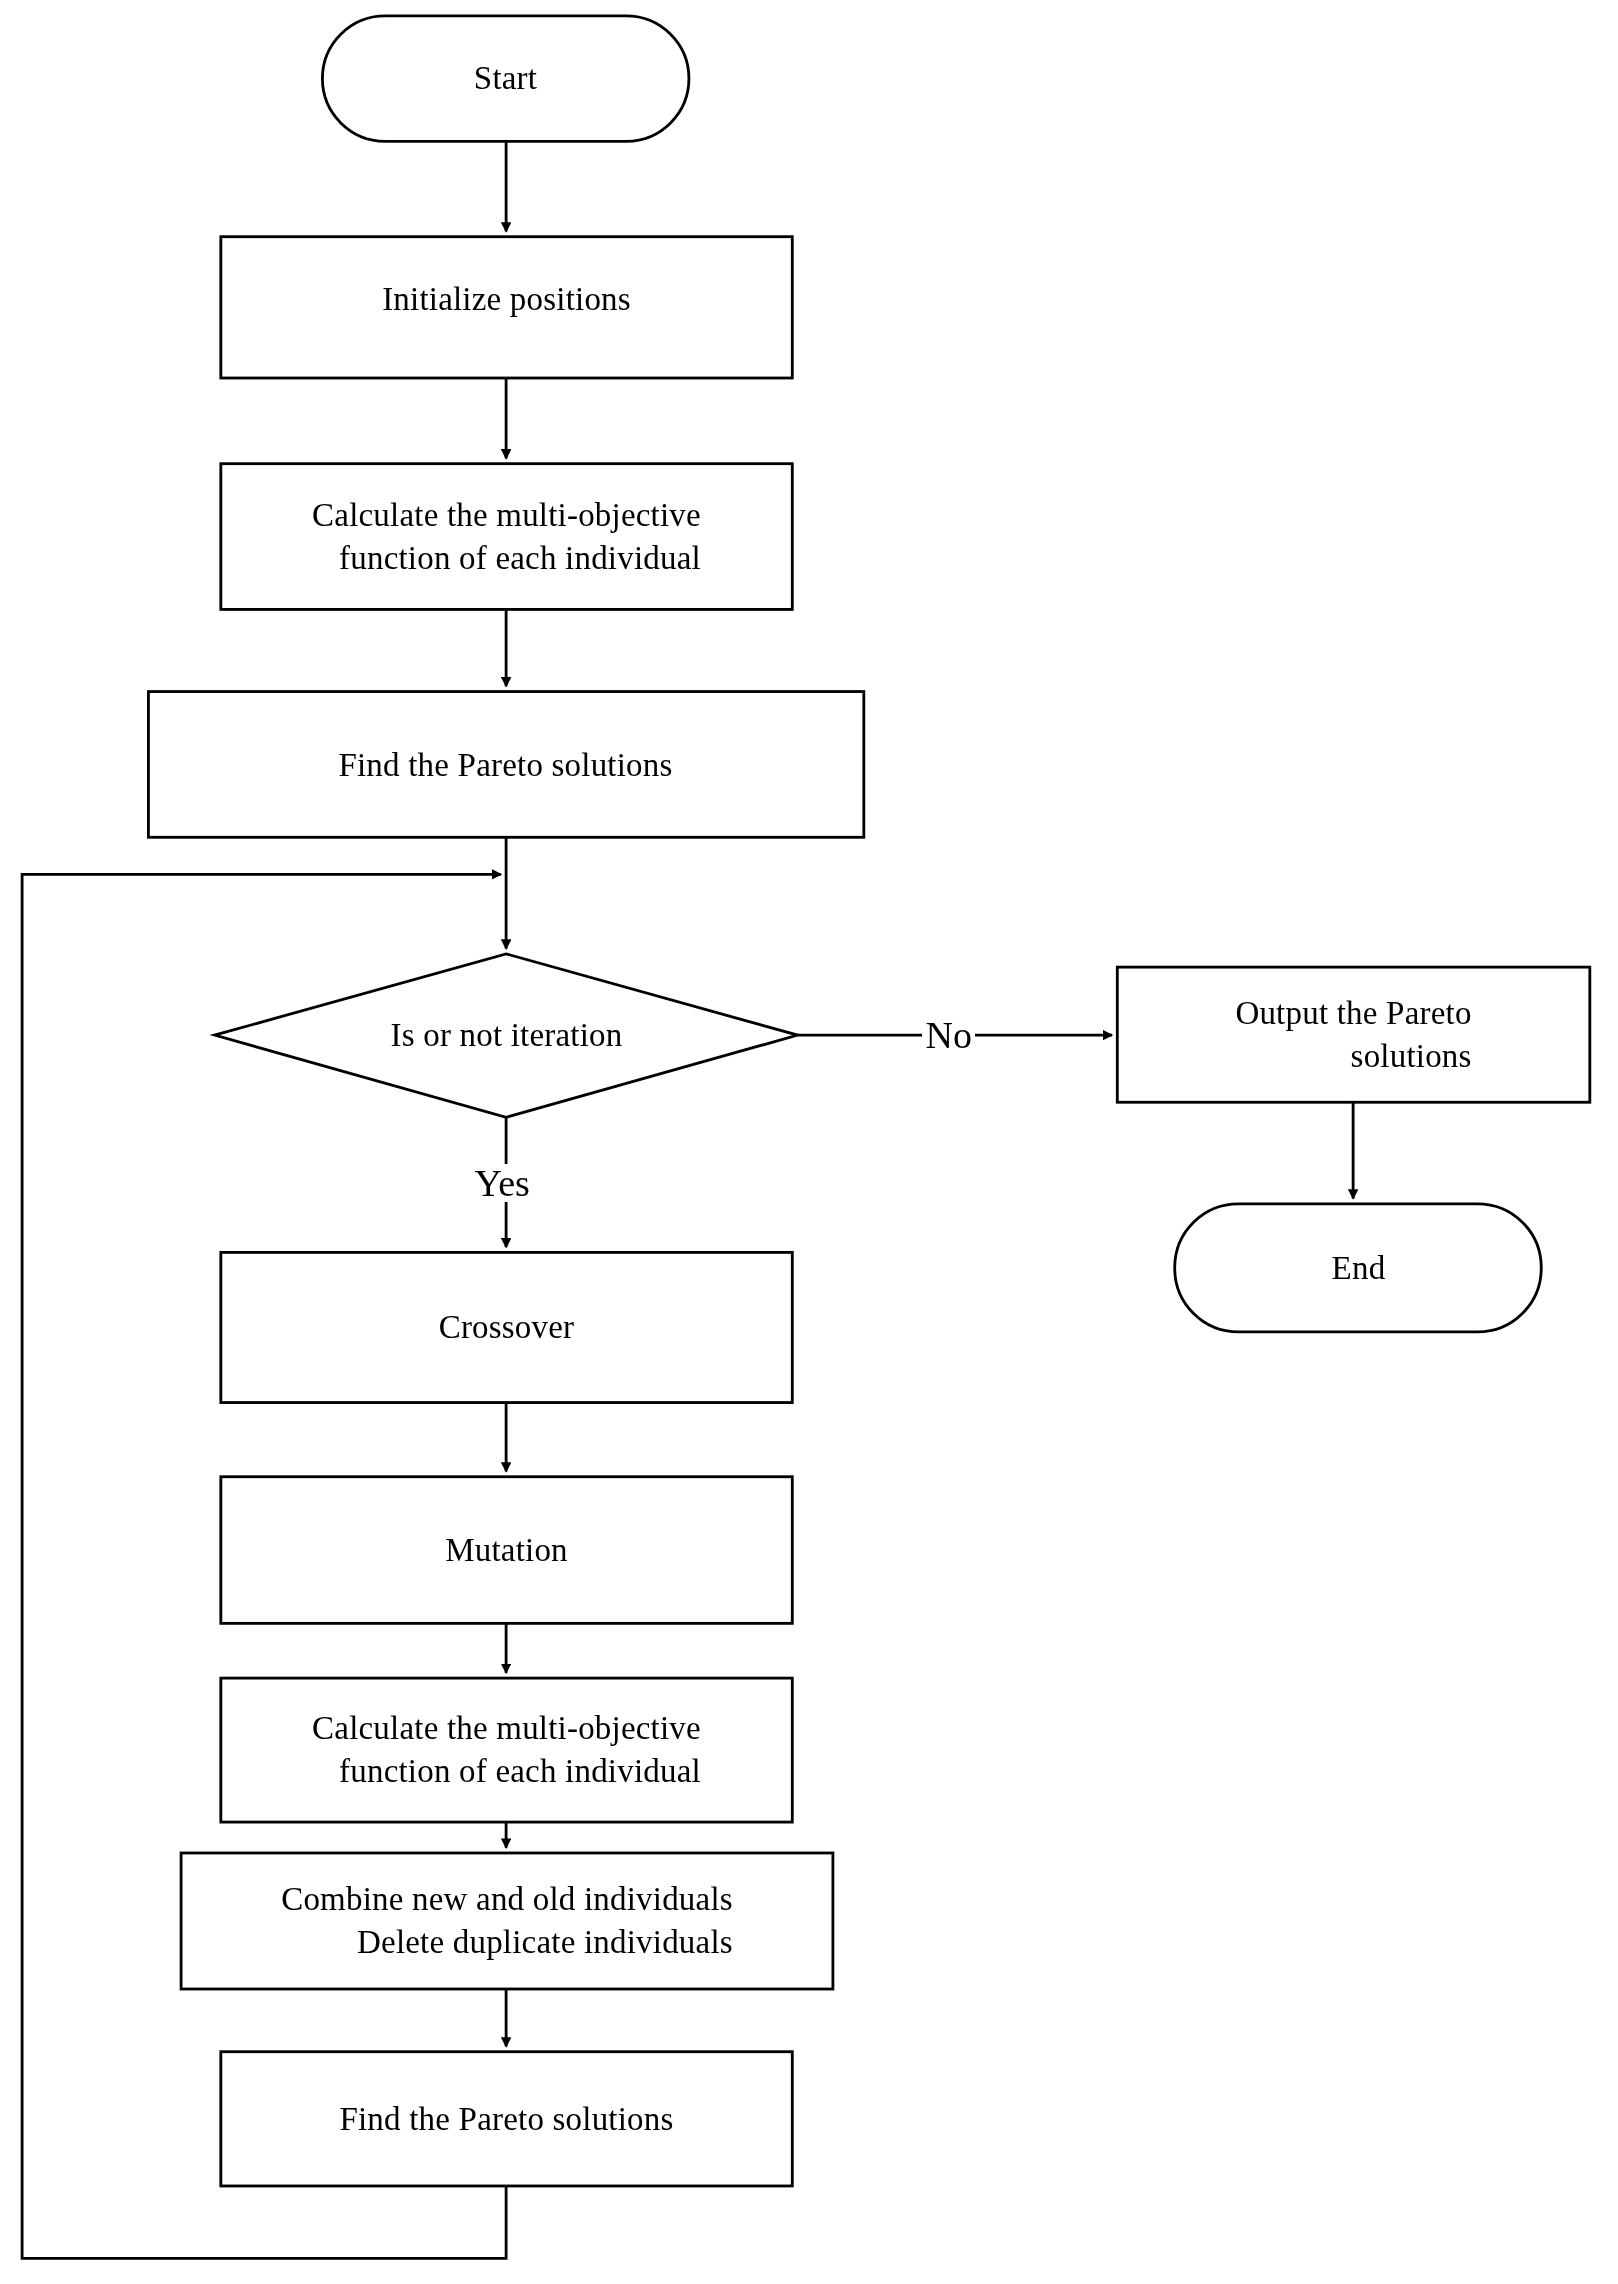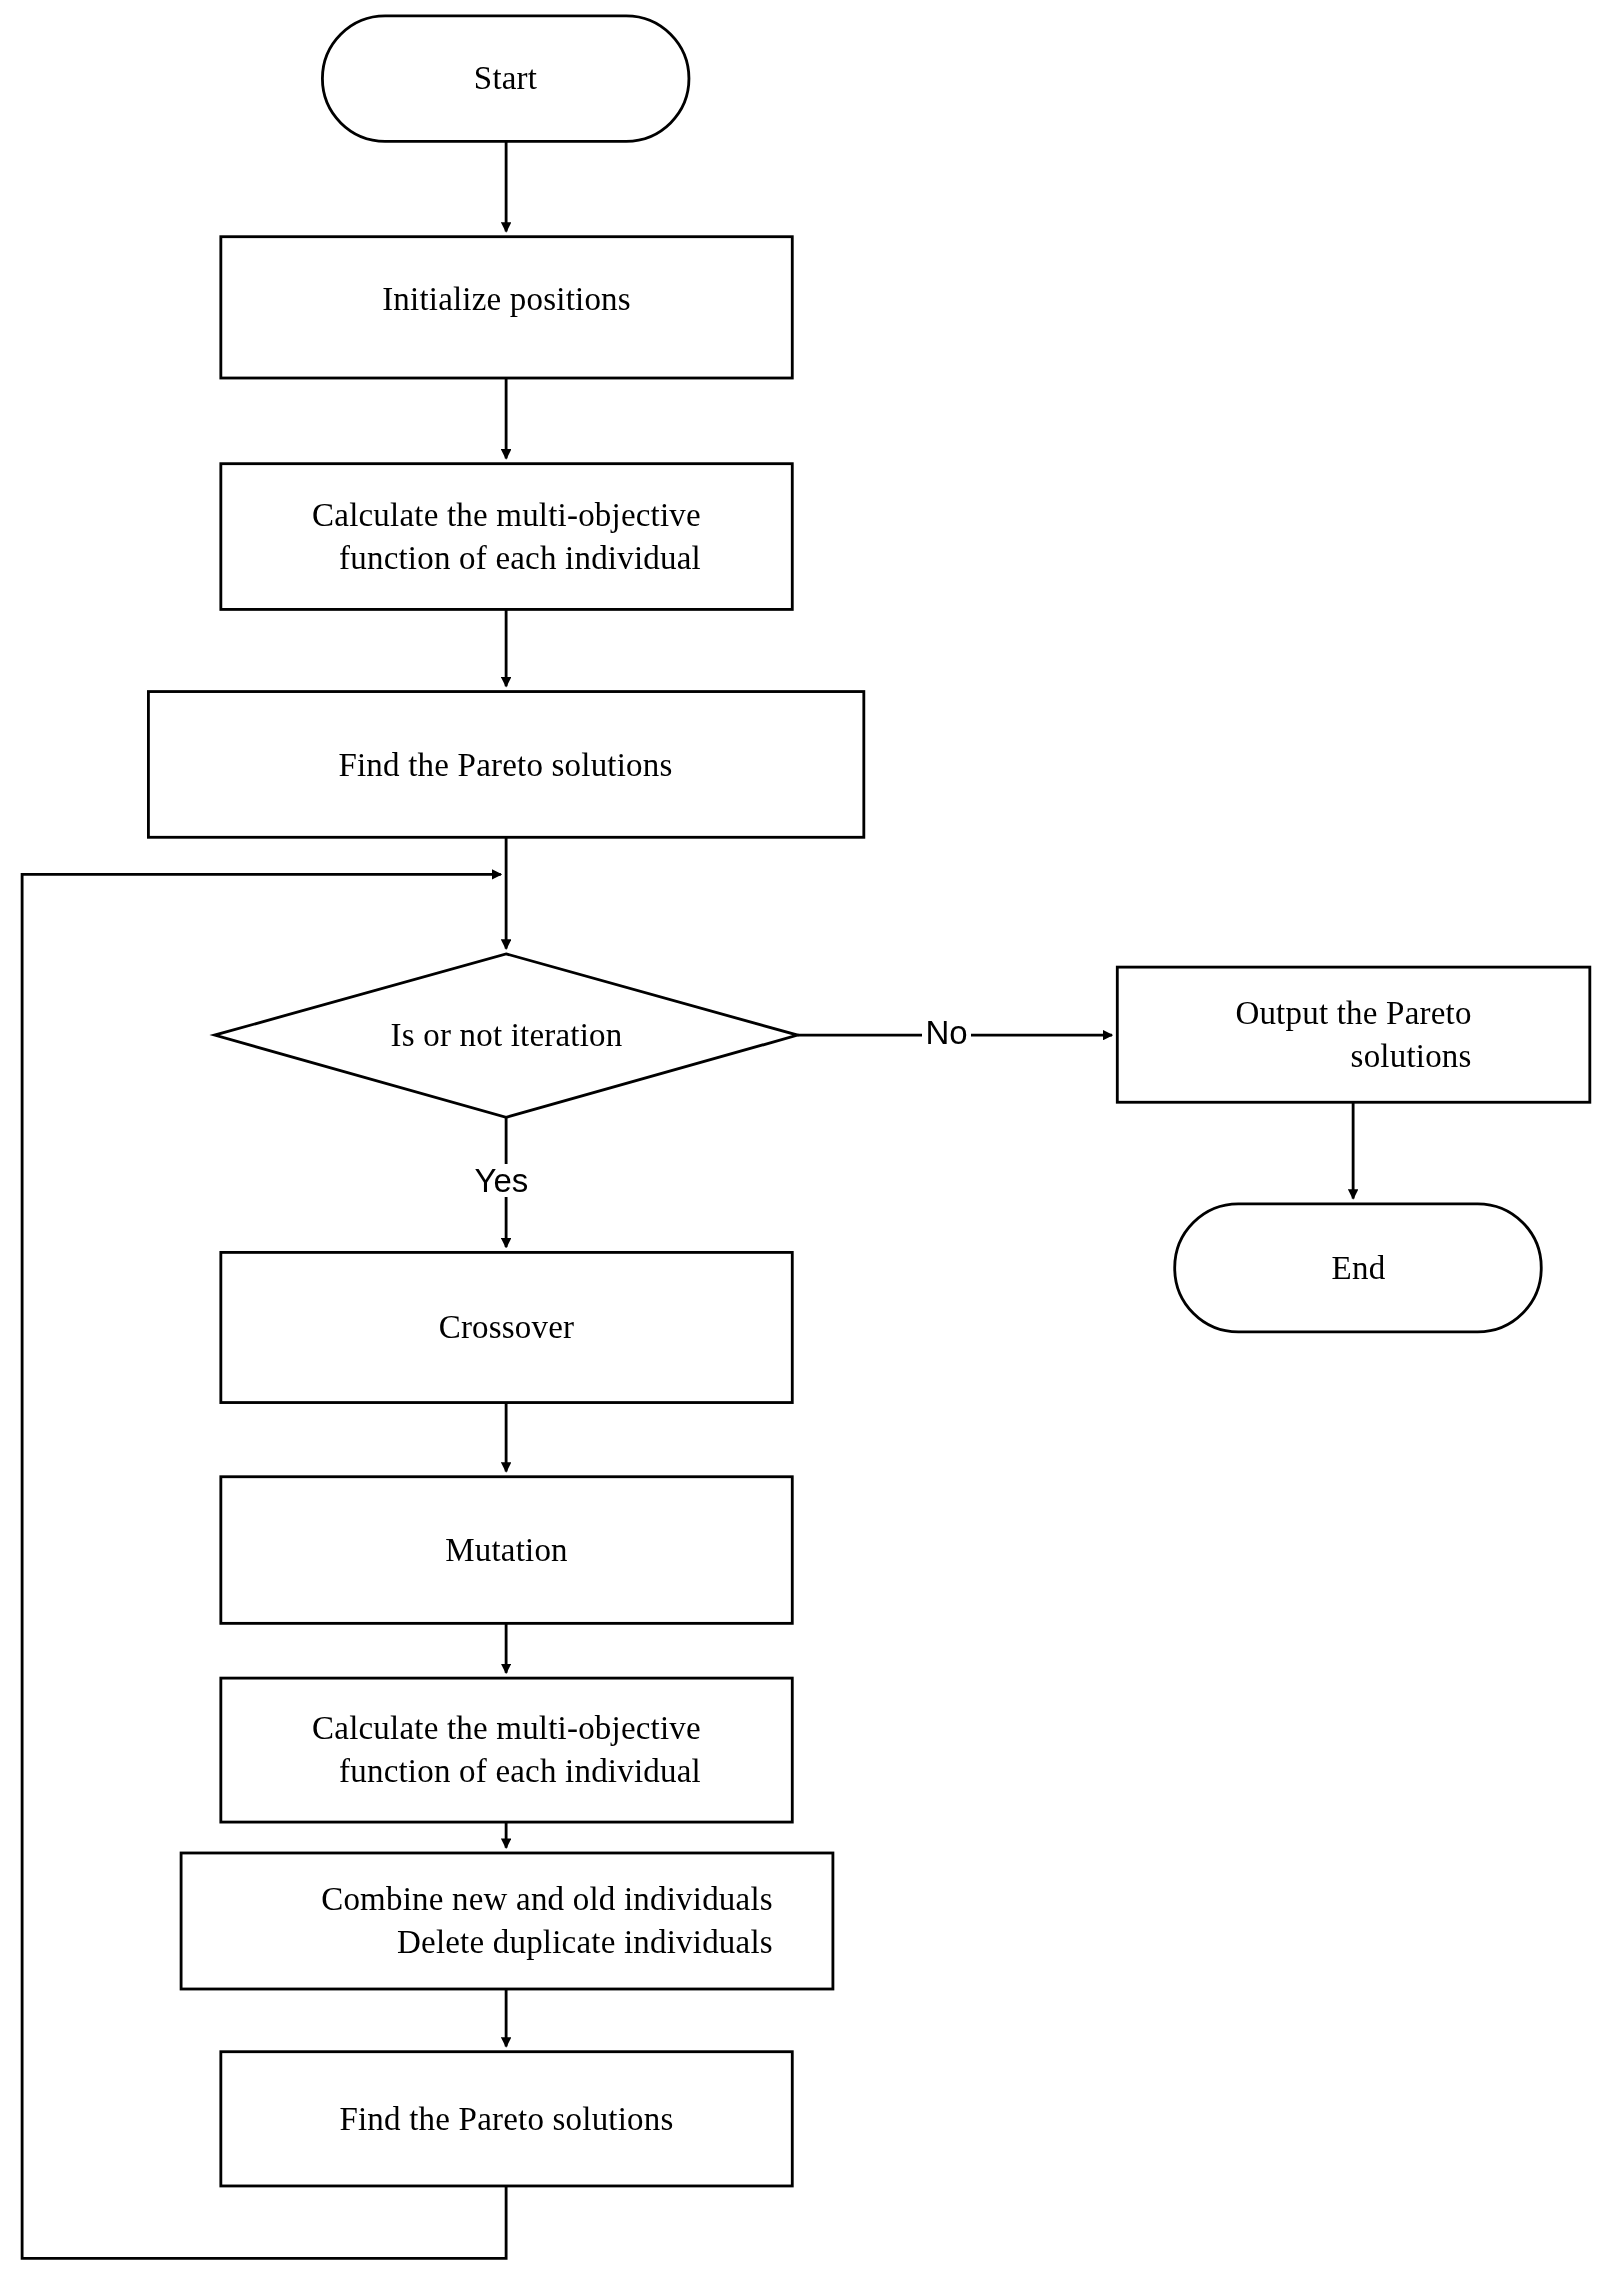--- a/index.html
+++ b/index.html
@@ -33,22 +33,22 @@
     font-family: "Liberation Serif", "DejaVu Serif", serif;
     font-size: 33px;
     line-height: 1.30;
     letter-spacing: 0.2px;
     white-space: pre-line;
     pointer-events: none;
   }
   .edge-label {
     position: absolute;
     color: #000000;
-    font-family: Liberation Sans, sans-serif;
-    font-size: 33px;
+    font-family: Liberation Serif, serif;
+    font-size: 38px;
     line-height: 1;
     background: #ffffff;
     padding: 0 3.5px;
     pointer-events: none;
   }
 </style>
 </head>
 <body>
 
 <div id="flow-root">
@@ -106,21 +106,21 @@
 
   <div class="node-label" style="left:1175px; top:1204px; width:367px; height:128px;">End</div>
 
   <div class="node-label" style="left:221px; top:1252px; width:571px; height:150px;">Crossover</div>
 
   <div class="node-label" style="left:221px; top:1477px; width:571px; height:147px;">Mutation</div>
 
   <div class="node-label" style="left:221px; top:1678px; width:571px; height:144px;">Calculate the multi-objective
 function of each individual</div>
 
-  <div class="node-label" style="left:181px; top:1853px; width:652px; height:136px;margin-left:40px;">Combine new and old individuals
+  <div class="node-label" style="left:181px; top:1853px; width:652px; height:136px;">Combine new and old individuals
 Delete duplicate individuals</div>
 
   <div class="node-label" style="left:221px; top:2052px; width:571px; height:134px;">Find the Pareto solutions</div>
 
   <div class="edge-label" style="left:471px; top:1164px;">Yes</div>
 
   <div class="edge-label" style="left:922px; top:1016px;">No</div>
 
 </div>
 

